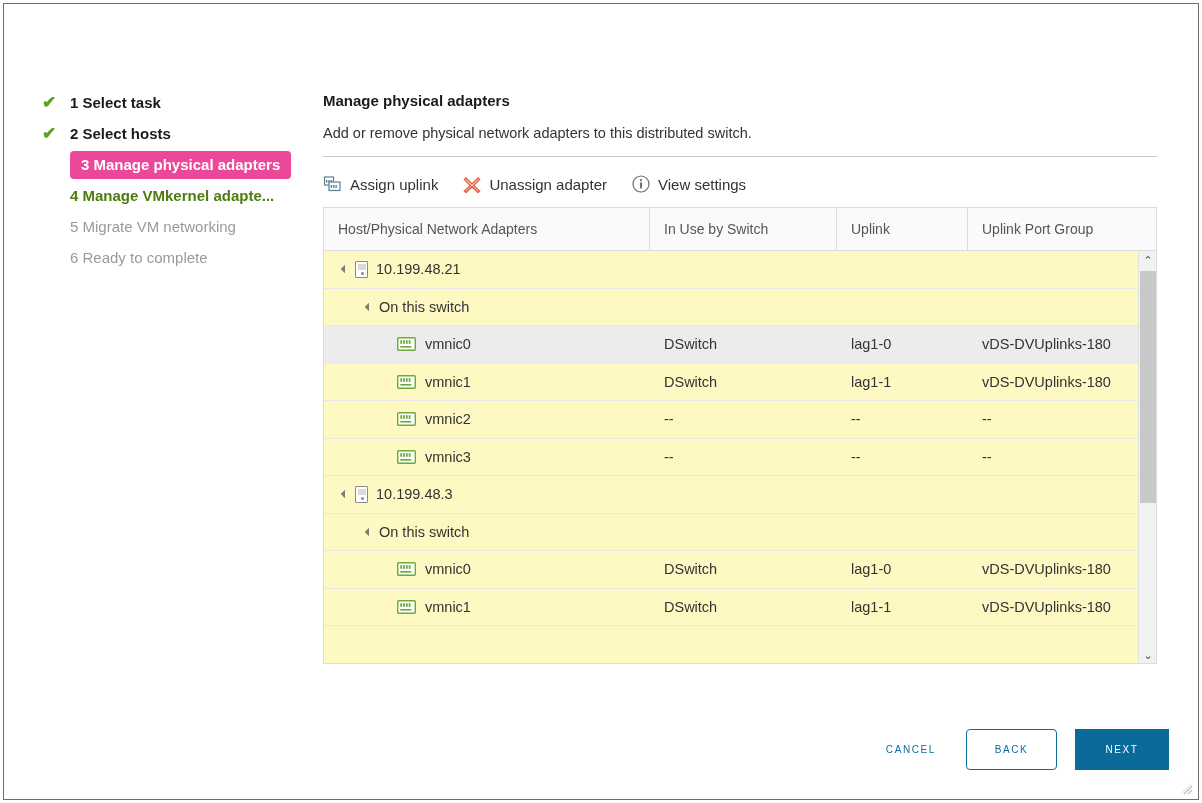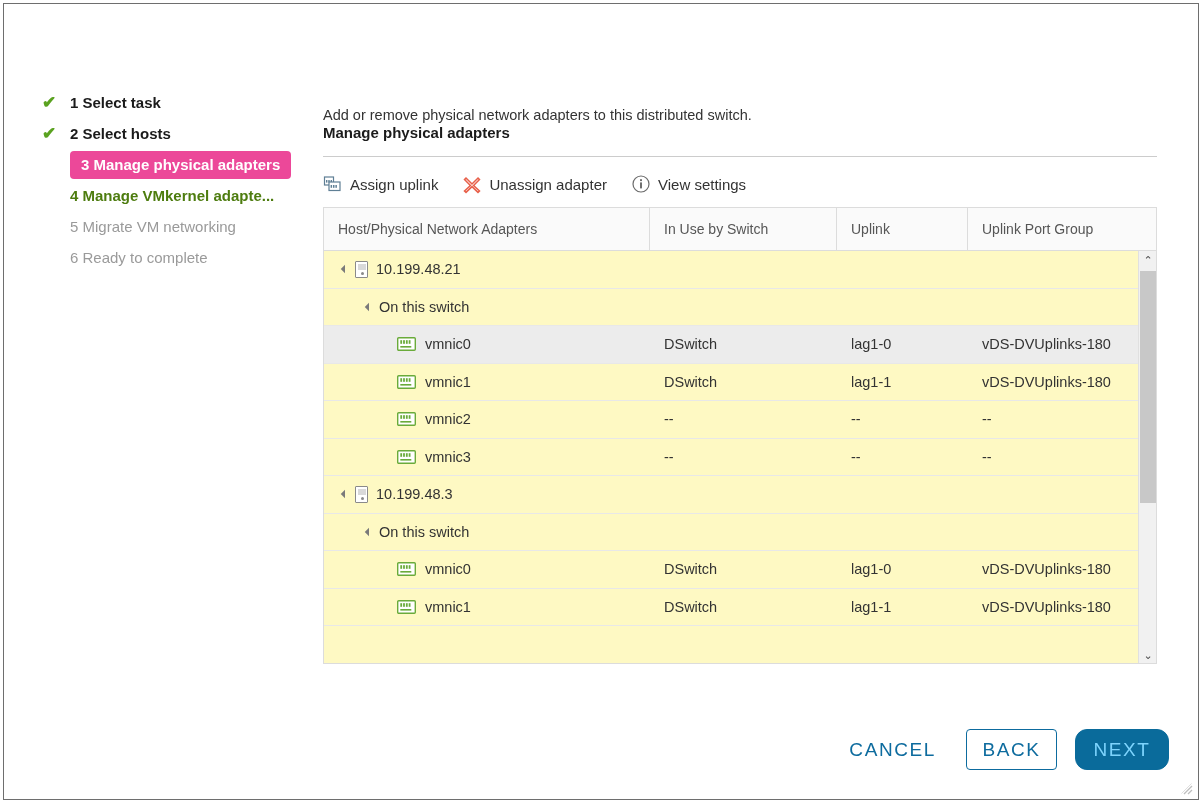--- a/index.html
+++ b/index.html
@@ -259,21 +259,21 @@
     cursor: pointer;
   }
   
   #footer {
     position: absolute;
     right: 29px; bottom: 29px;
     display: flex;
     align-items: center;
   }
   .btn {
-    font-size: 19px;
+    font-size: 10px;
     letter-spacing: 1.6px;
     cursor: pointer;
     display: flex;
     align-items: center;
     justify-content: center;
   }
   #btn-cancel {
     color: #0d6b9e;
     background: transparent;
     border: none;
@@ -283,24 +283,24 @@
   }
   #btn-back {
     color: #0d6b9e;
     background: #ffffff;
     border: 1px solid #0d6b9e;
     border-radius: 4px;
     width: 91px; height: 41px;
     margin-right: 18px;
   }
   #btn-next {
-    color: #7dd3fc;
+    color: #ffffff;
     background: #0a6b9b;
     border: 1px solid #0a6b9b;
-    border-radius: 12px;
+    border-radius: 0;
     width: 94px; height: 41px;
   }
   #resize-grip {
     position: absolute;
     right: 5px; bottom: 4px;
     width: 14px; height: 14px;
     opacity: 0.55;
   }
 </style>
 </head>
@@ -326,22 +326,22 @@
       </div>
       <div class="step future">
         <span class="step-label">5 Migrate VM networking</span>
       </div>
       <div class="step future">
         <span class="step-label">6 Ready to complete</span>
       </div>
     </nav>
 
   <div id="content">
+    <div id="section-title">Manage physical adapters</div>
     <div id="section-subtitle">Add or remove physical network adapters to this distributed switch.</div>
-    <div id="section-title">Manage physical adapters</div>
     <div id="content-rule"></div>
 
     <div id="toolbar">
         <div class="tb-action">
           <span class="tb-icon">
             <svg viewBox="0 0 20 20" width="20" height="20">
               <rect x="1.5" y="3" width="9" height="8" fill="none" stroke="#5f7f95" stroke-width="1.2"></rect>
               <rect x="3" y="6" width="1.4" height="2.6" fill="#5f7f95"></rect>
               <rect x="5.3" y="6" width="1.4" height="2.6" fill="#5f7f95"></rect>
               <rect x="7.6" y="6" width="1.4" height="2.6" fill="#5f7f95"></rect>

